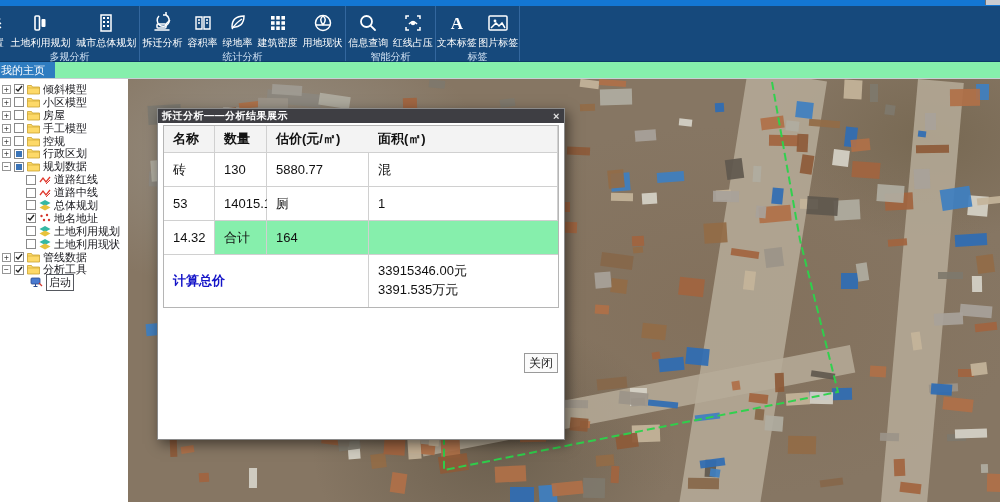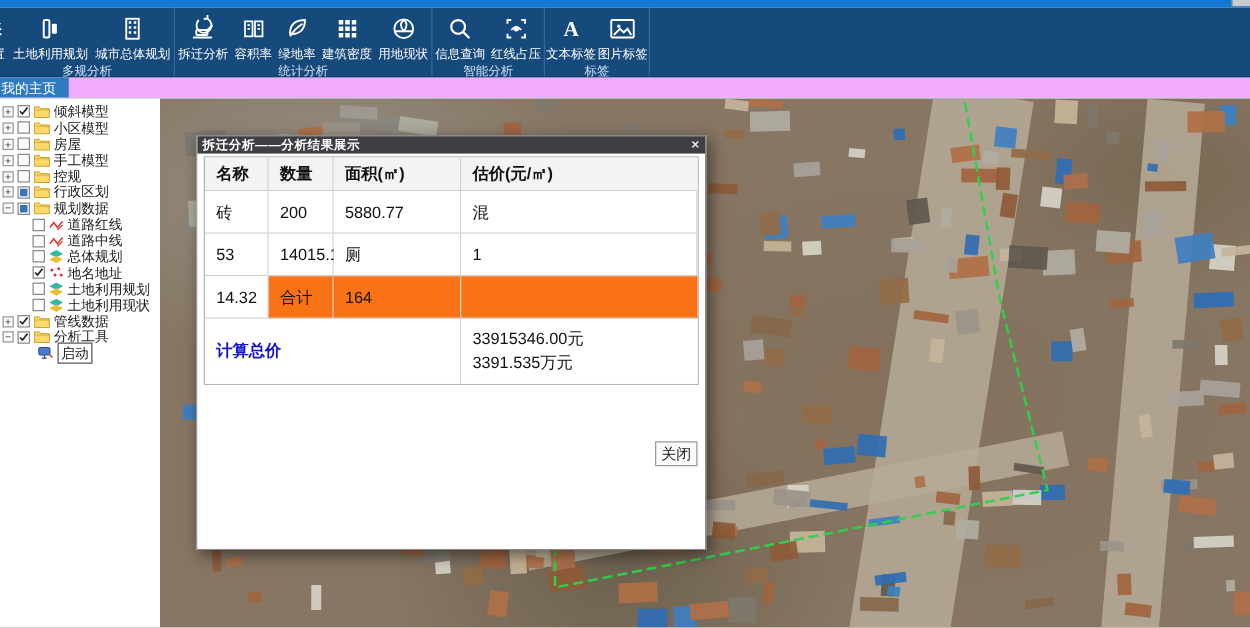--- a/index.html
+++ b/index.html
@@ -22,21 +22,21 @@
   .rgroup:nth-child(4){ width:84px; }
   .ritems { display:flex; justify-content:space-around; align-items:flex-start; flex:1; }
   .ritem { display:flex; flex-direction:column; align-items:center; gap:1px; padding-top:1px; }
   .ritem.cut { margin-left:-20px; }
   .ricon { height:25px; display:flex; align-items:center; justify-content:center; }
   .rlabel { font-size:10px; color:#fff; white-space:nowrap; }
   .rgroup-label { text-align:center; font-size:10px; color:#cfe0f2; }
 
   
   .tab-row { position:absolute; left:0; top:62px; width:1000px; height:17px;
-    background:#f0abfc; border-bottom:1px solid #c8cdd3; display:flex; align-items:stretch; }
+    background:#86efac; border-bottom:1px solid #c8cdd3; display:flex; align-items:stretch; }
   .tab-home { background:#2e7cc0; color:#fff; font-size:11px; display:flex; align-items:center;
     padding:0 10px 0 4px; margin-left:-3px; }
 
   
   .main { position:absolute; left:0; top:79px; width:1000px; height:423px; display:flex; }
   .side { width:128px; flex:none; background:#fff; overflow:hidden; }
   .map { flex:1; position:relative; overflow:hidden;
     background-color:#867663;
     background-image:
       radial-gradient(ellipse 320px 200px at 15% 18%, rgba(158,153,143,.75), transparent 70%),
@@ -69,21 +69,21 @@
   .dlg-close { margin-left:auto; color:#e3e3e3; font-size:11px; line-height:1; }
   .dlg-body { position:relative; height:316px; background:#fff; }
   .res-table { position:absolute; left:5px; top:2px; width:396px; display:grid;
     grid-template-columns:51px 52px 102px 1fr; border:1px solid #b5b5b5;
     font-size:13px; color:#111; background:#fff; }
   .res-cell { border-right:1px solid #d0d0d0; border-bottom:1px solid #d0d0d0;
     display:flex; align-items:center; padding-left:9px; background:#fff; min-width:0; }
   .res-cell.lastcol { border-right:none; }
   .res-cell.hdr { height:27px; font-weight:bold; background:#f3f3f3; }
   .res-cell.datac { height:34px; }
-  .res-cell.sumr { background:#f97316; }
+  .res-cell.sumr { background:#86efac; }
   .res-cell.totr { height:52px; border-bottom:none; }
   .total-label { color:#1414c8; font-weight:bold; }
   .total-values { flex-direction:column; align-items:flex-start; justify-content:center; line-height:1.45; }
   input.price { width:118px; height:21px; border:1px solid #3c3c3c; font-size:13px;
     padding:0 3px; font-family:inherit; background:#fff; }
   .btn-close { position:absolute; right:6px; top:230px; width:34px; height:20px;
     background:#fbfbfb; border:1px solid #9a9a9a; font-size:12px; color:#222;
     display:flex; align-items:center; justify-content:center; }
 </style>
 </head>
@@ -711,24 +711,24 @@
 
   <div class="dialog">
     <div class="dlg-title">
       <span>拆迁分析——分析结果展示</span>
       <span class="dlg-close">×</span>
     </div>
     <div class="dlg-body">
       <div class="res-table" id="restable">
           <div class="res-cell hdr">名称</div>
           <div class="res-cell hdr">数量</div>
+          <div class="res-cell hdr lastcol">估价(元/㎡)</div>
           <div class="res-cell hdr">面积(㎡)</div>
-          <div class="res-cell hdr lastcol">估价(元/㎡)</div>
           <div class="res-cell datac">砖</div>
-          <div class="res-cell datac">200</div>
+          <div class="res-cell datac">130</div>
           <div class="res-cell datac">5880.77</div>
           <div class="res-cell datac">混</div>
           <div class="res-cell datac">53</div>
           <div class="res-cell datac">14015.14</div>
           <div class="res-cell datac">厕</div>
           <div class="res-cell datac">1</div>
           <div class="res-cell datac">14.32</div>
           <div class="res-cell datac sumr">合计</div>
           <div class="res-cell datac sumr">164</div>
           <div class="res-cell datac lastcol sumr"></div>

